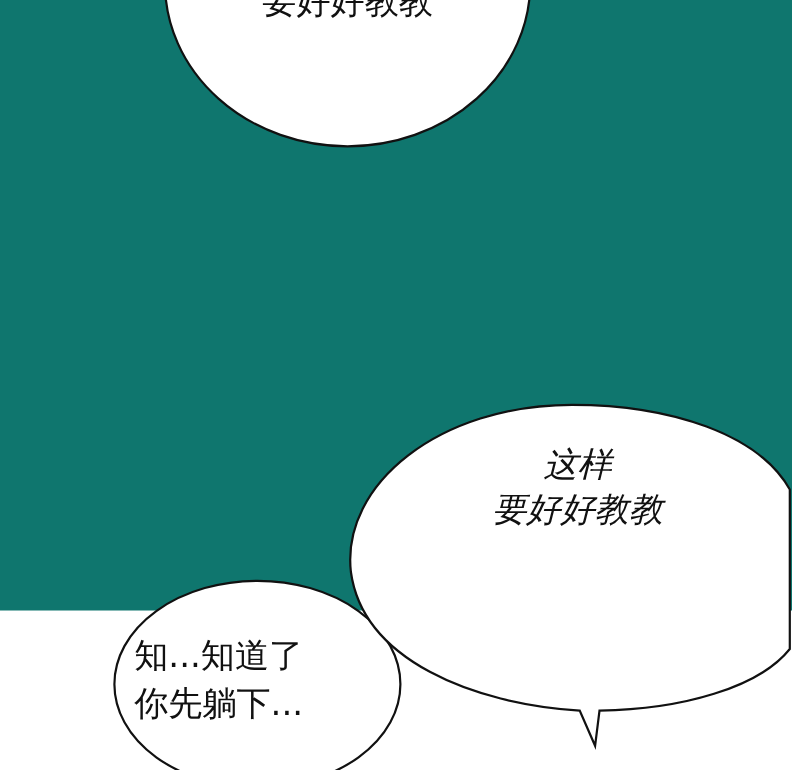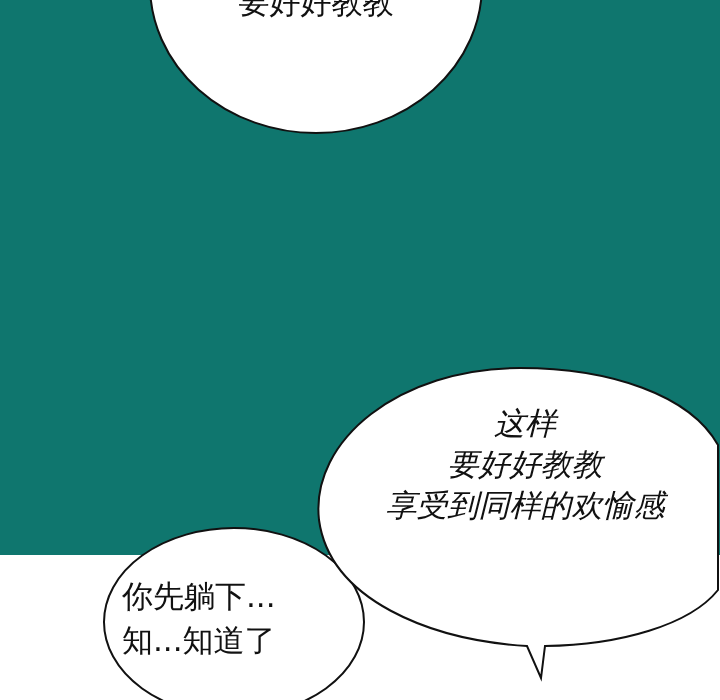--- a/index.html
+++ b/index.html
@@ -84,21 +84,20 @@
     </g>
   </svg>
 
   <div id="top-text" class="text-block">
     <span class="line">要好好教教</span>
   </div>
 
   <div id="right-text" class="text-block">
     <span class="line">这样</span>
     <span class="line">要好好教教</span>
-    <span class="line">享受到同样的欢愉感</span>
   </div>
 
   <div id="left-text" class="text-block">
+    <span class="line">知...知道了</span>
     <span class="line">你先躺下...</span>
-    <span class="line">知...知道了</span>
   </div>
 
 </div>
 
 </body></html>

